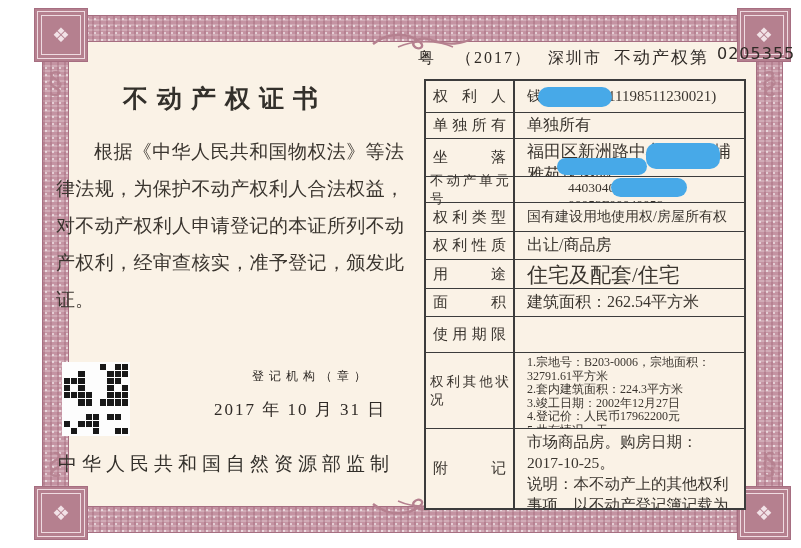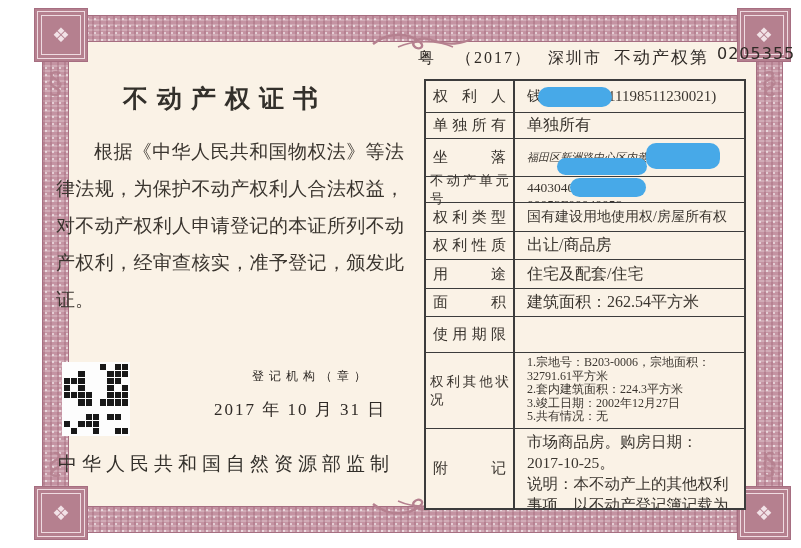--- a/index.html
+++ b/index.html
@@ -244,23 +244,23 @@
       <div class="trow" style="height: 26px;">
         <div class="tlabel">
           <span>单独所有</span>
         </div>
         <div class="tvalue" style="font-size: 16px;">单独所有</div>
       </div>
       <div class="trow" style="height: 38px;">
         <div class="tlabel">
           <span>坐落</span>
         </div>
-        <div class="tvalue" style="font-size: 11px; font-style: italic;">福田区新洲路中心区内黄埔雅苑逸悠园<span class="blob abs" style="left: 42px; top: 19px; width: 90px; height: 17px;"></span><span class="blob abs" style="left: 131px; top: 4px; width: 74px; height: 26px;"></span></div>
-      </div>
-      <div class="trow" style="height: 26px;">
+        <div class="tvalue" style="font-size: 17px;">福田区新洲路中心区内黄埔雅苑逸悠园<span class="blob abs" style="left: 42px; top: 19px; width: 90px; height: 17px;"></span><span class="blob abs" style="left: 131px; top: 4px; width: 74px; height: 26px;"></span></div>
+      </div>
+      <div class="trow" style="height: 26px; gap: 41px;">
         <div class="tlabel long">
           <span>不动产单元号</span>
         </div>
         <div class="tvalue" style="font-size: 13.5px;">4403040<span class="blob inline" style="width: 76px; height: 19px;"></span>00053F00040058</div>
       </div>
       <div class="trow" style="height: 29px;">
         <div class="tlabel">
           <span>权利类型</span>
         </div>
         <div class="tvalue" style="font-size: 14px;">国有建设用地使用权/房屋所有权</div>
@@ -268,21 +268,21 @@
       <div class="trow" style="height: 28px;">
         <div class="tlabel">
           <span>权利性质</span>
         </div>
         <div class="tvalue" style="font-size: 16px;">出让/商品房</div>
       </div>
       <div class="trow" style="height: 29px;">
         <div class="tlabel">
           <span>用途</span>
         </div>
-        <div class="tvalue" style="font-size: 16px;">住宅及配套/住宅</div>
+        <div class="tvalue" style="font-size: 21px;">住宅及配套/住宅</div>
       </div>
       <div class="trow" style="height: 28px; font-family: Liberation Serif, serif;">
         <div class="tlabel">
           <span>面积</span>
         </div>
         <div class="tvalue" style="font-size: 16px;">建筑面积：262.54平方米</div>
       </div>
       <div class="trow" style="height: 36px; justify-content: space-between;">
         <div class="tlabel">
           <span>使用期限</span>
@@ -290,20 +290,21 @@
         <div class="tvalue" style="font-size: 16px;"></div>
       </div>
       <div class="trow" style="height: 76px;">
         <div class="tlabel long">
           <span>权利其他状况</span>
         </div>
         <div class="tvalue lines" style="font-size: 12px; line-height: 13.5px;">
           <div>1.宗地号：B203-0006，宗地面积：32791.61平方米</div>
           <div>2.套内建筑面积：224.3平方米</div>
           <div>3.竣工日期：2002年12月27日</div>
+          <div>4.登记价：人民币17962200元</div>
           <div>5.共有情况：无</div>
         </div>
       </div>
       <div class="trow" style="height: 80px;">
         <div class="tlabel">
           <span>附记</span>
         </div>
         <div class="tvalue lines" style="font-size: 15.5px;">
           <div>市场商品房。购房日期：2017-10-25。</div>
           <div>说明：本不动产上的其他权利事项，以不动产登记簿记载为准。</div>

